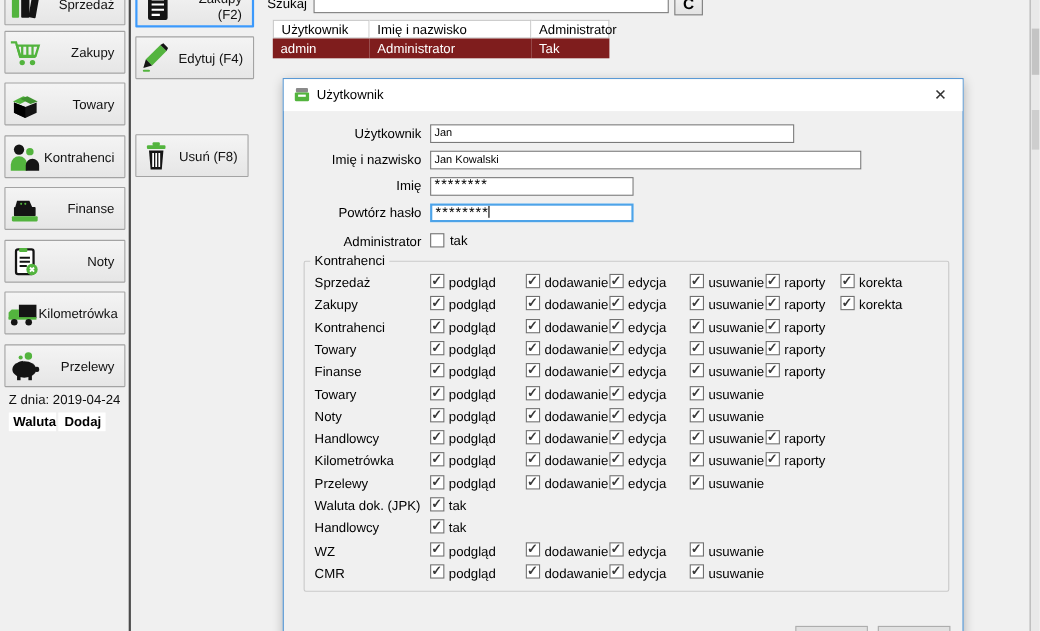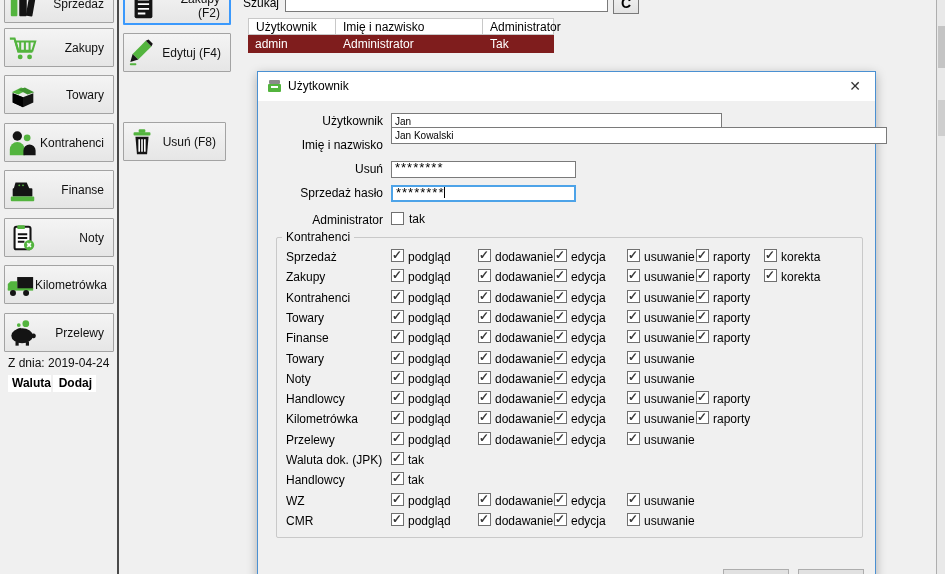--- a/index.html
+++ b/index.html
@@ -264,24 +264,24 @@
         </svg>
       </span>
       <span class="title-text">Użytkownik</span>
       <span class="close-btn">✕</span>
     </div>
 
     <div id="dialog-fields">
         <div class="fld-label" style="top: 41px;">Użytkownik</div>
         <div class="textbox" style="top: 41px; width: 331px;"><span>Jan</span></div>
         <div class="fld-label" style="top: 65px;">Imię i nazwisko</div>
-        <div class="textbox" style="top: 55px; width: 496px;"><span>Jan Kowalski</span></div>
-        <div class="fld-label" style="top: 89px;">Usuń</div>
+        <div class="textbox" style="top: 65px; width: 392px;"><span>Jan Kowalski</span></div>
+        <div class="fld-label" style="top: 89px;">Imię</div>
         <div class="textbox pwd" style="top: 89px; width: 185px;"><span>********</span></div>
-        <div class="fld-label" style="top: 113px;">Sprzedaż hasło</div>
+        <div class="fld-label" style="top: 113px;">Powtórz hasło</div>
         <div class="textbox focus pwd" style="top: 113px; width: 185px;"><span>********</span><span class="caret"></span></div>
       </div>
 
     <div class="fld-label" style="top:140px;">Administrator</div>
     <div class="cb" id="admin-cb" style="left:133px; top:140px;"></div>
     <div class="cb-label" style="left:151px; top:140px;">tak</div>
 
     <div class="groupbox"></div>
     <div class="group-label">Kontrahenci</div>
     <div id="perm-rows">

